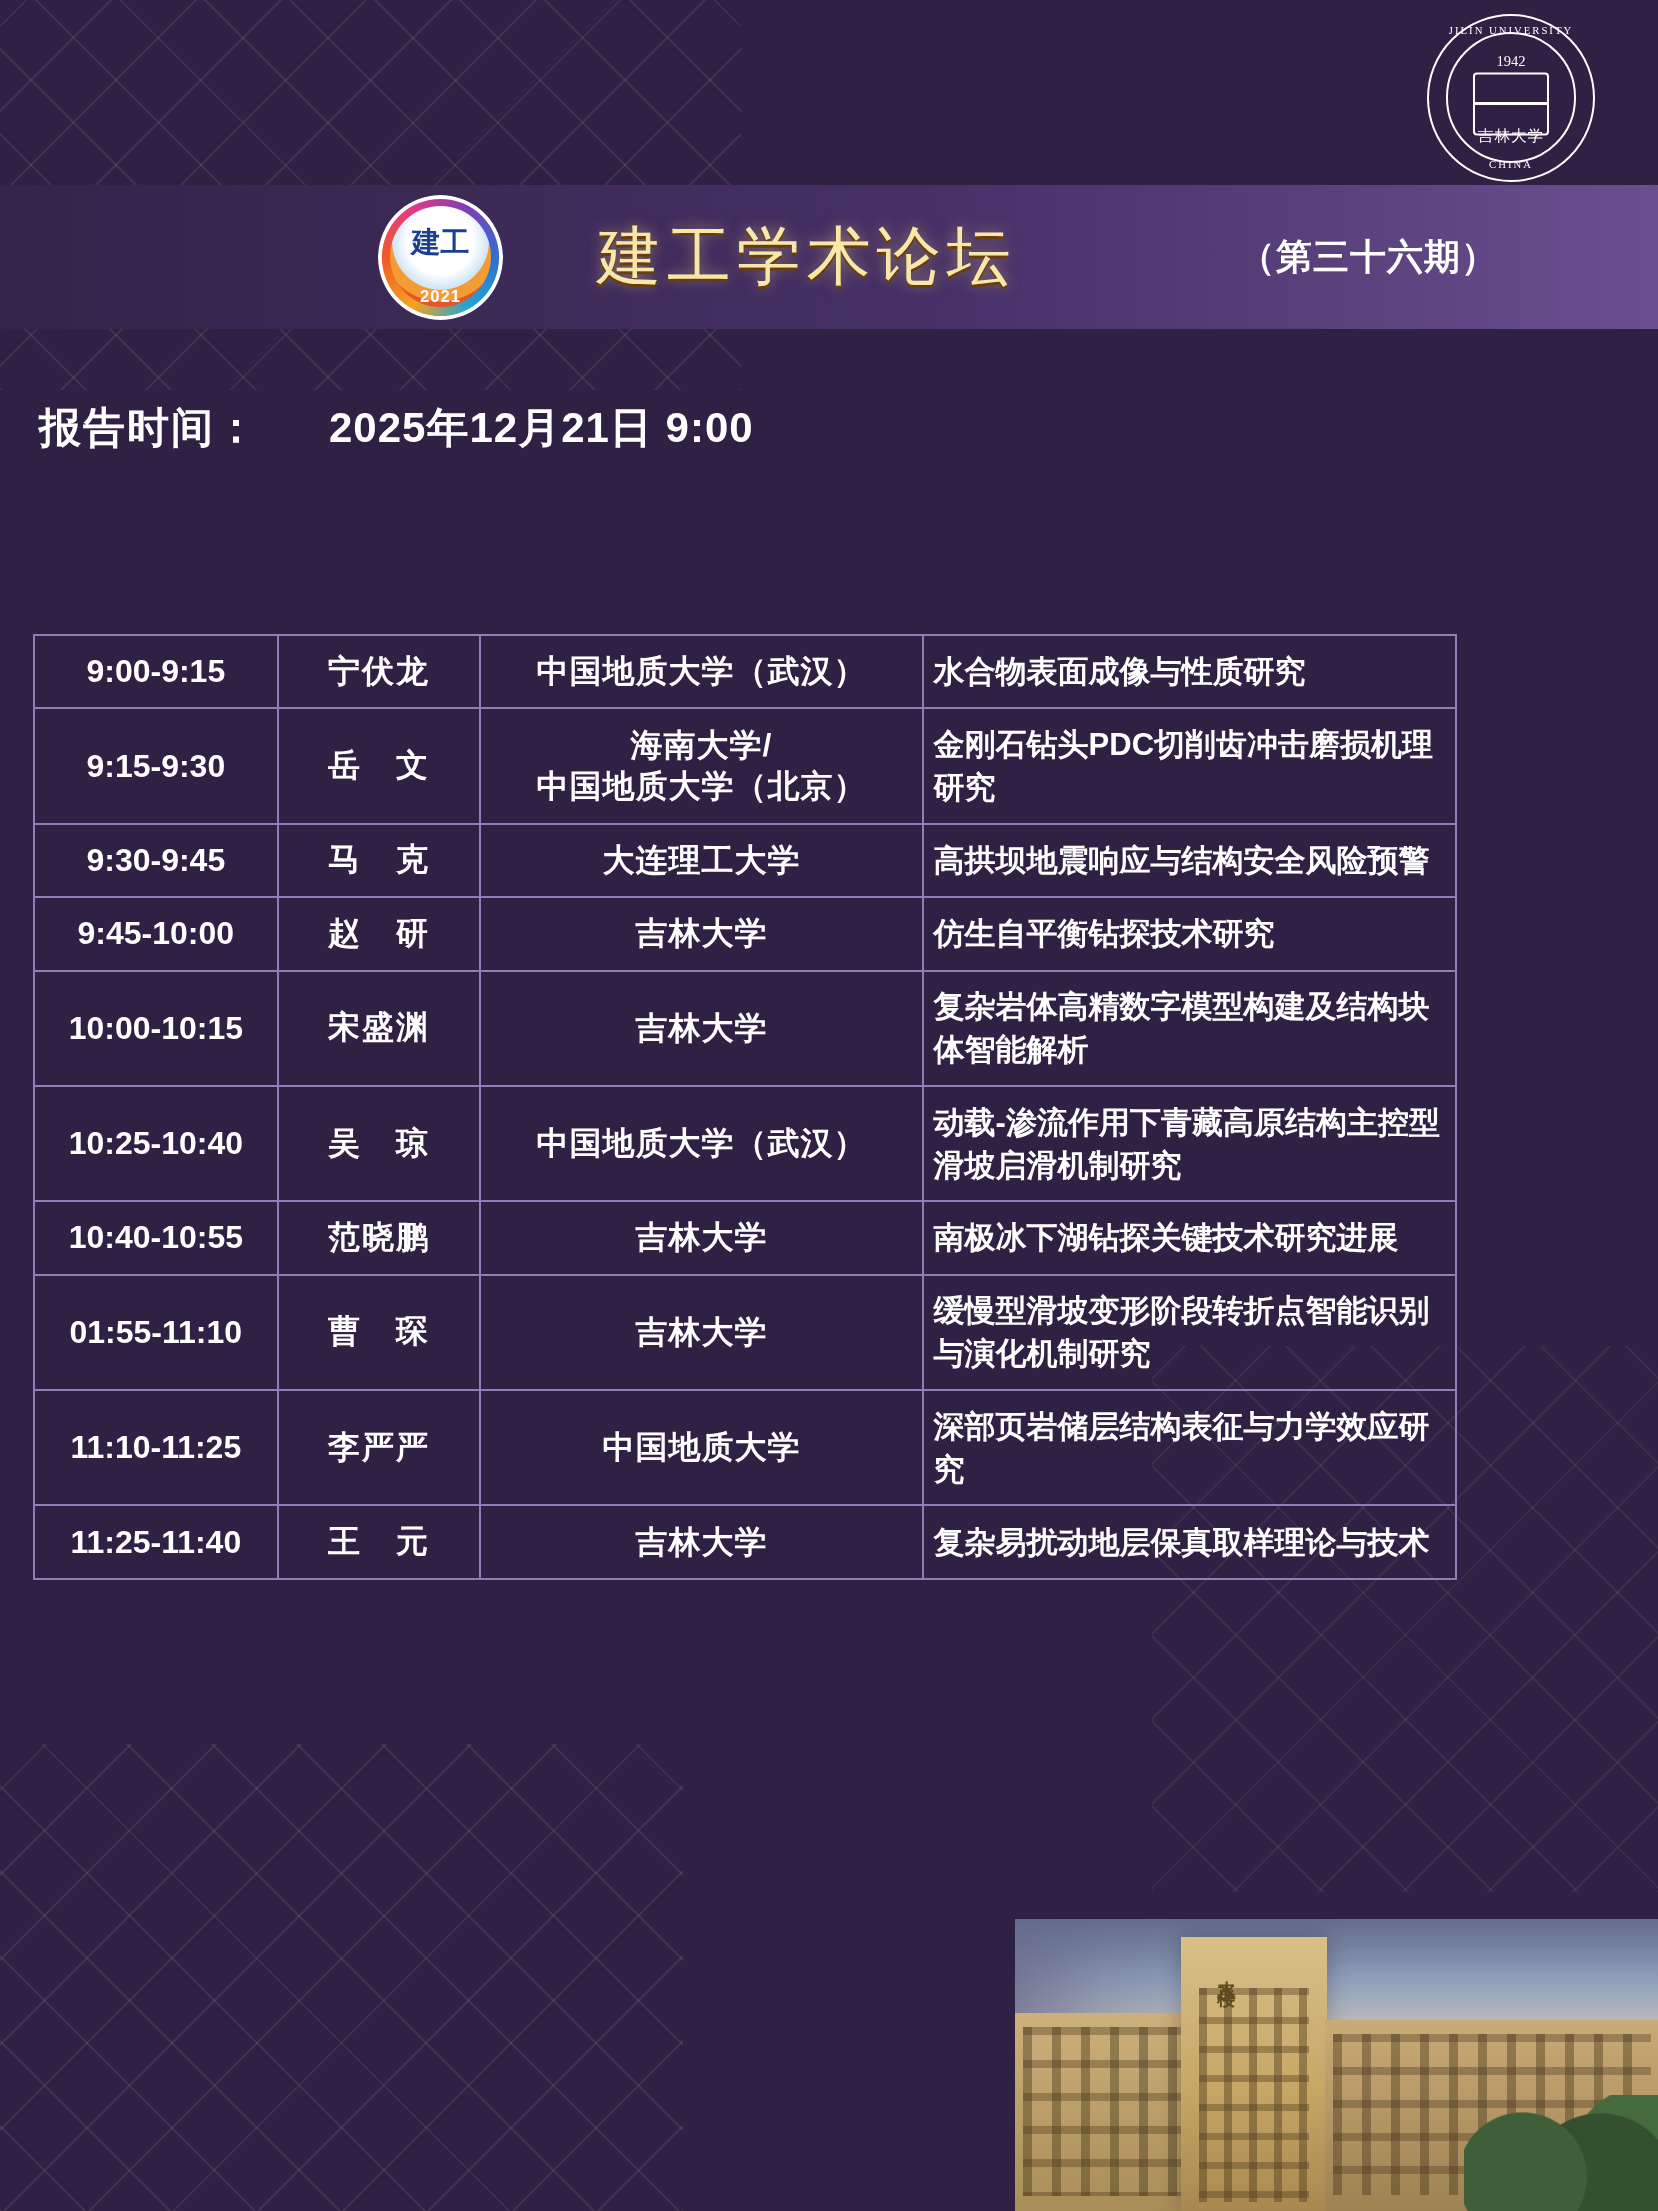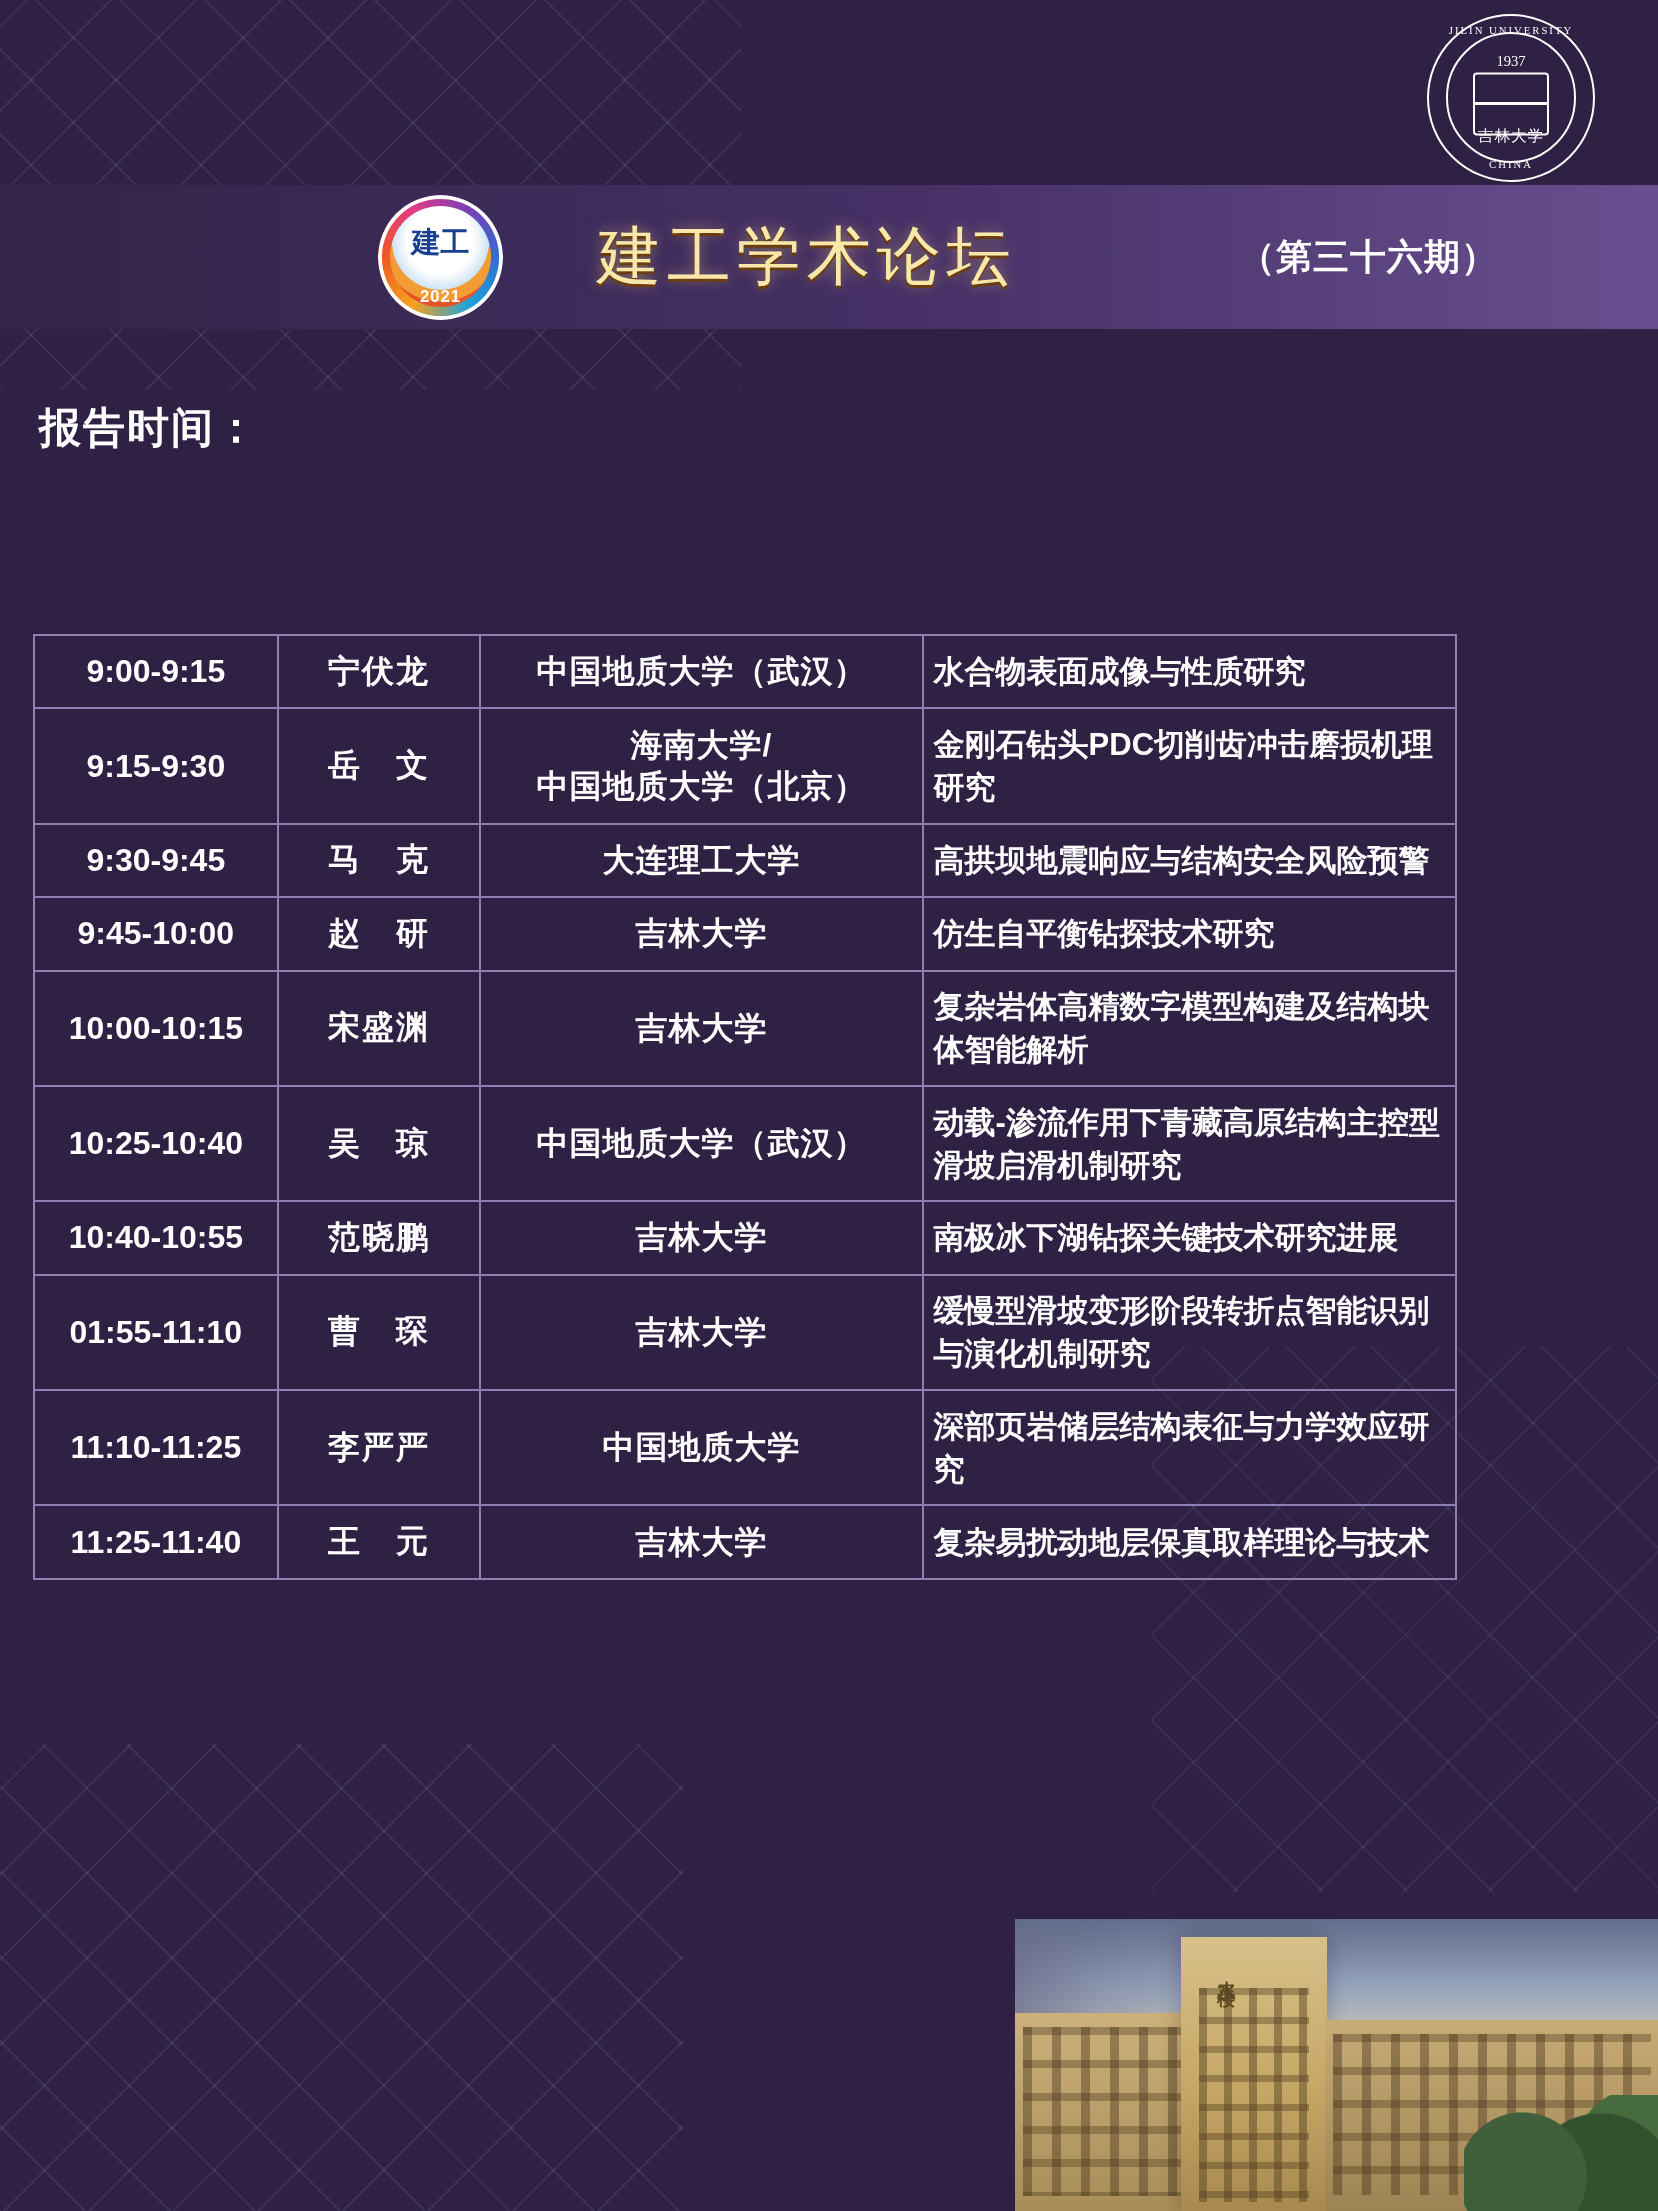--- a/index.html
+++ b/index.html
@@ -241,41 +241,42 @@
 </head>
 <body>
 
 <div class="diamond-pattern" id="pattern-top-left"></div>
 <div class="diamond-pattern" id="pattern-bottom-left"></div>
 <div class="diamond-pattern" id="pattern-right"></div>
 
 <div id="university-emblem">
   <div class="ring-inner"></div>
   <div class="emblem-top-text">JILIN UNIVERSITY</div>
-  <div class="emblem-year">1937</div>
+  <div class="emblem-year">1942</div>
   <div class="emblem-center"></div>
   <div class="emblem-cn">吉林大学</div>
   <div class="emblem-bottom-text">CHINA</div>
 </div>
 
 <div id="header-banner">
   <div id="header-inner">
     <div id="forum-logo">
       <div class="logo-core"></div>
       <div class="logo-mark">建工</div>
       <div class="logo-year">2021</div>
     </div>
     <div id="forum-title">建工学术论坛</div>
     <div id="forum-subtitle">（第三十六期）</div>
   </div>
 </div>
 
 <div id="info-block">
   <div class="info-row">
     <div class="info-label">报告时间：</div>
+    <div class="info-value">2025年12月21日 9:00</div>
   </div>
 </div>
 
 <table id="schedule-table">
   <tbody id="schedule-body">
       <tr>
         <td class="col-time">9:00-9:15</td>
         <td class="col-name">宁伏龙</td>
         <td class="col-org" style="white-space: pre-line;">中国地质大学（武汉）</td>
         <td class="col-topic">水合物表面成像与性质研究</td>

